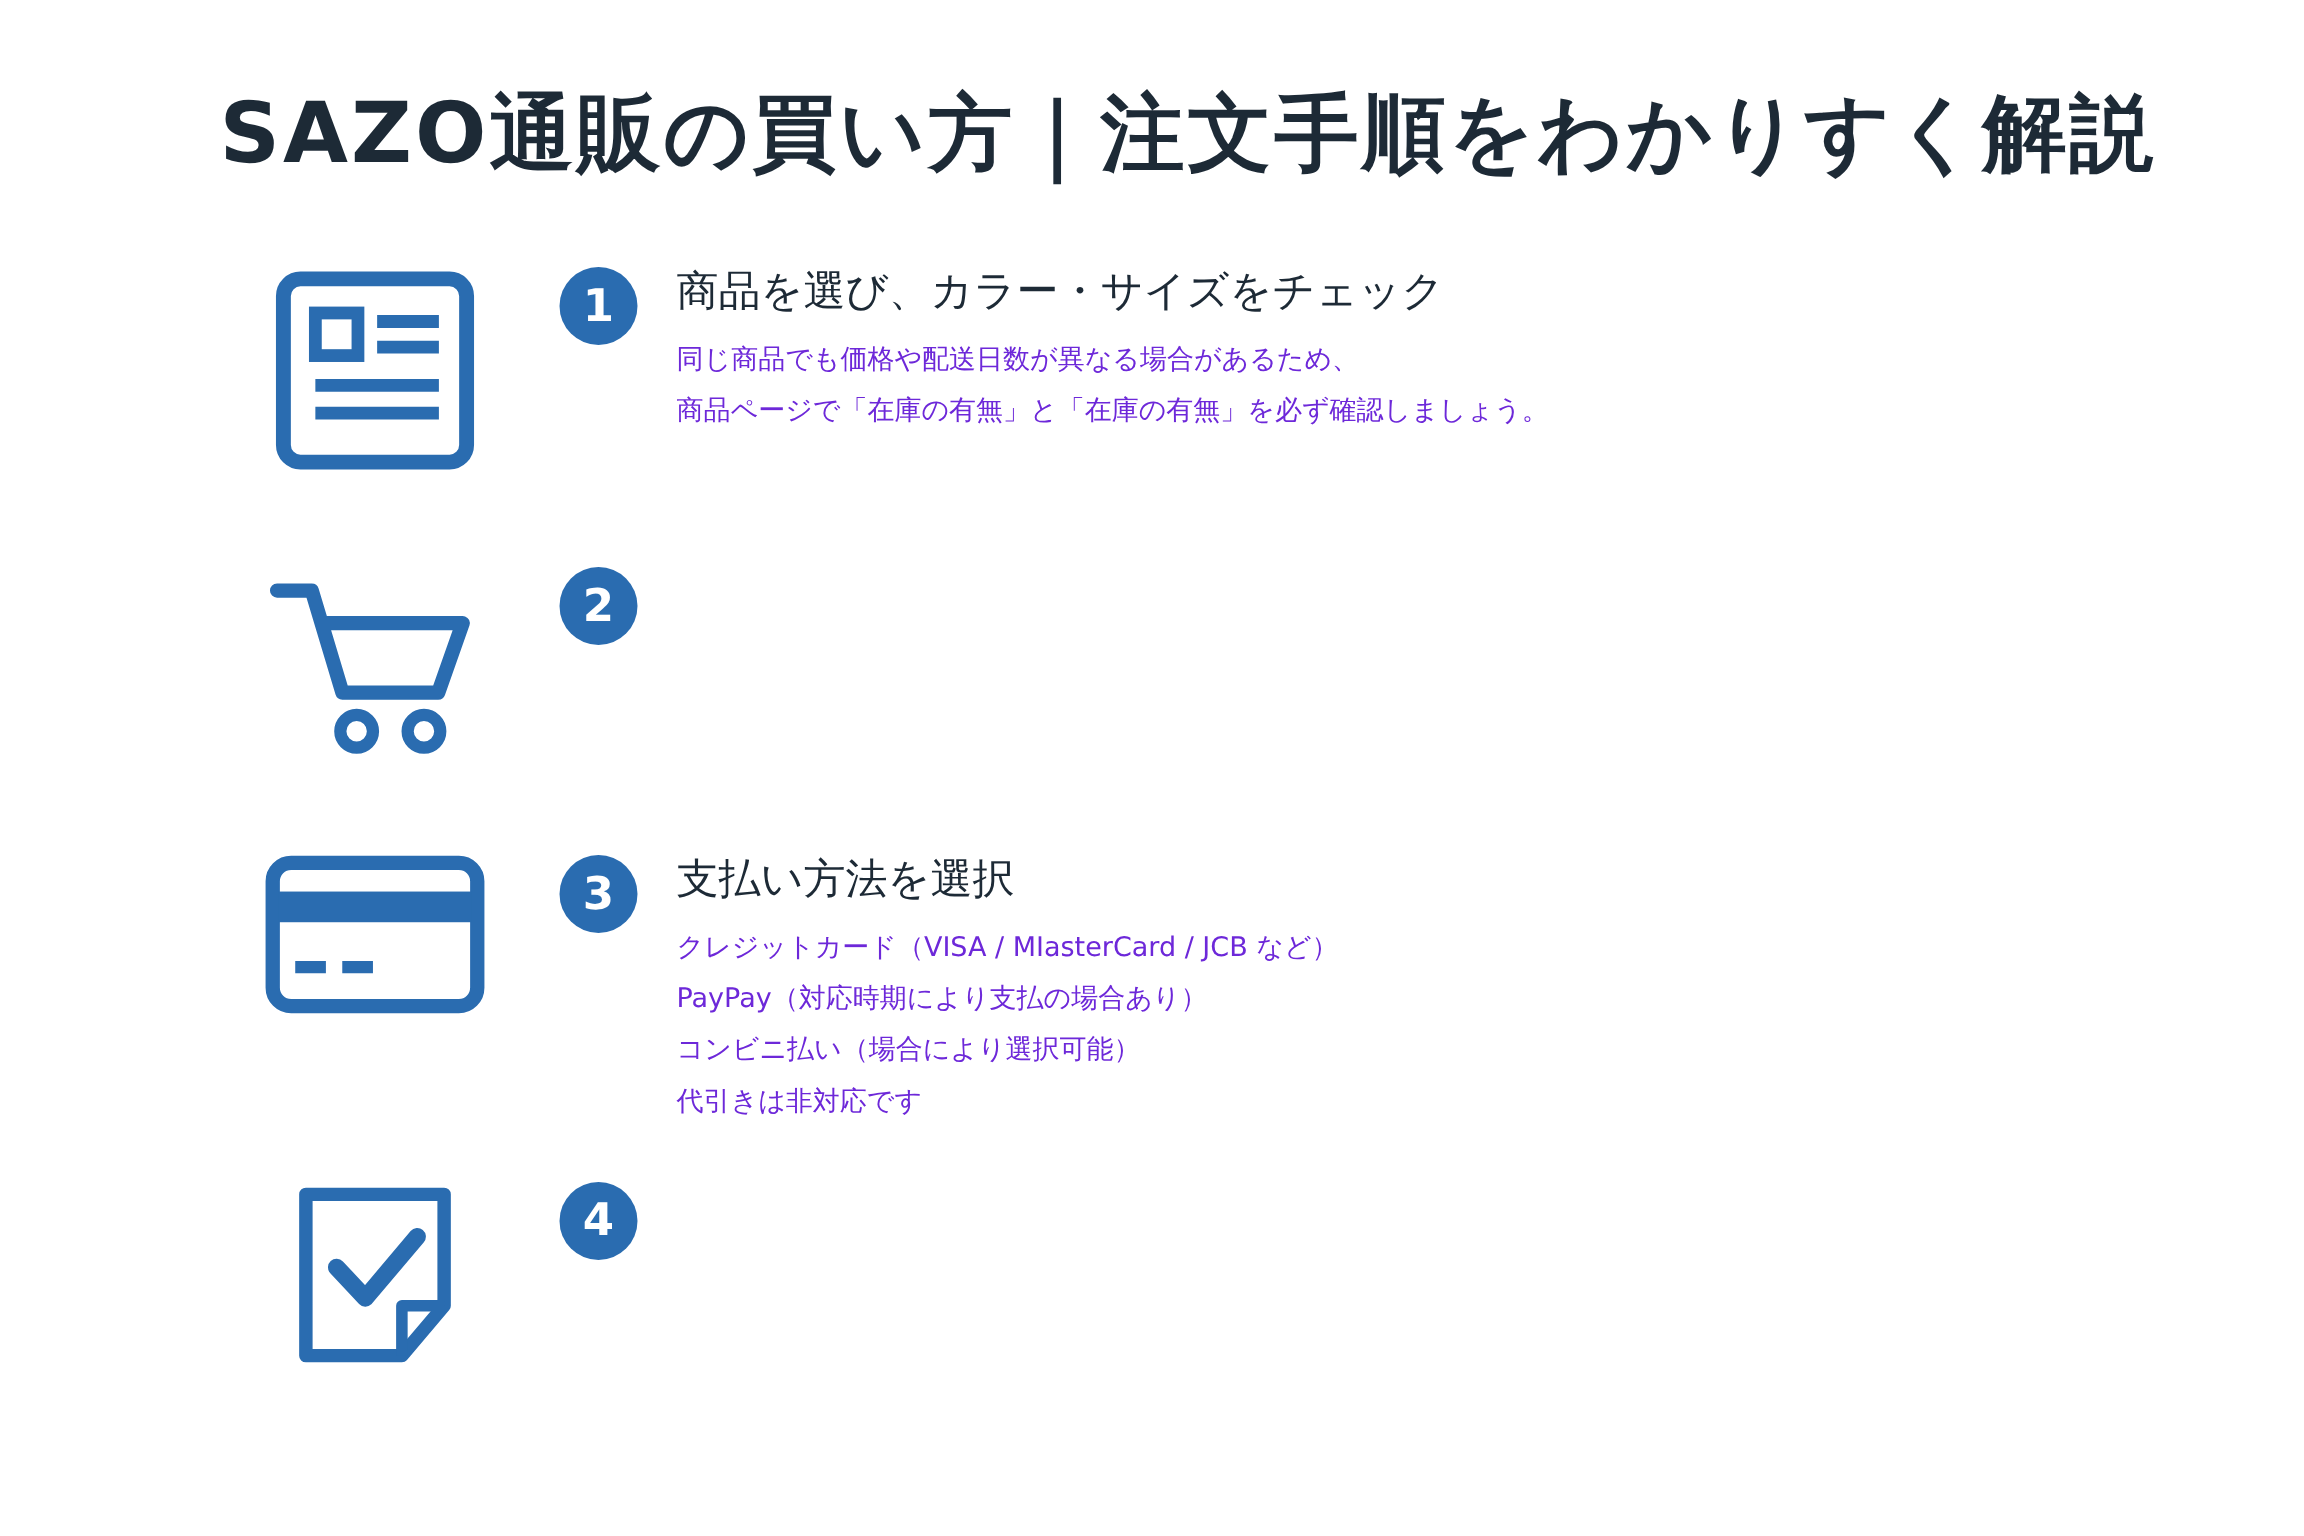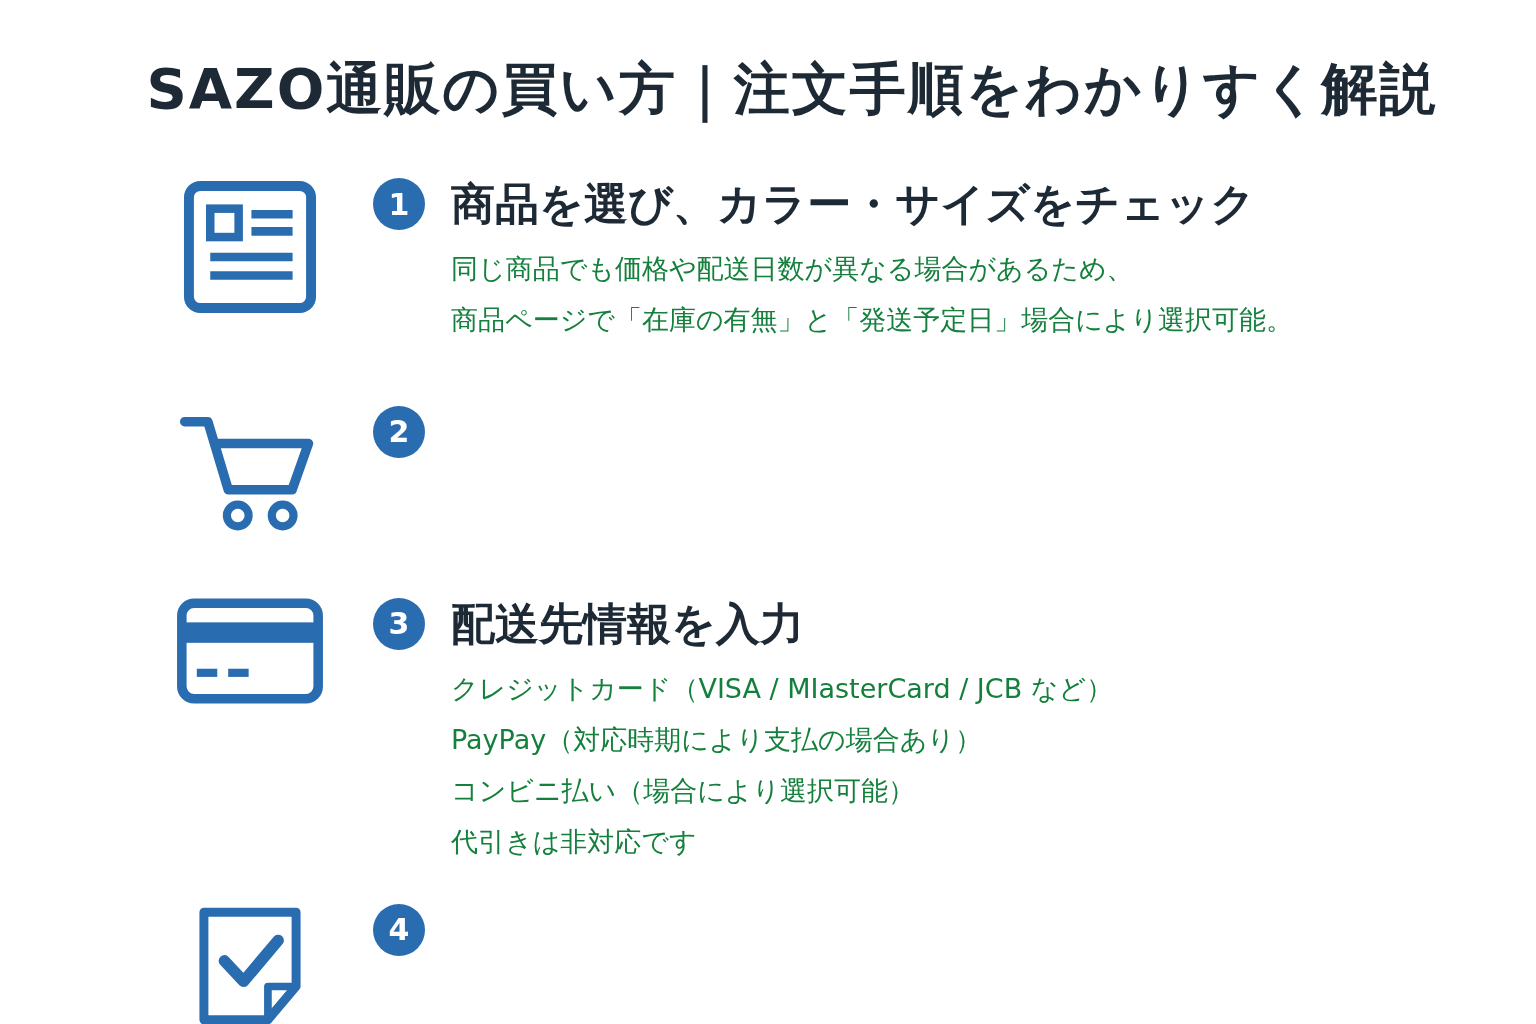--- a/index.html
+++ b/index.html
@@ -46,34 +46,34 @@
     font-size:30px;
     font-weight:800;
     display:flex;
     align-items:center;
     justify-content:center;
     margin-top:2px;
     margin-right:26px;
   }
   .text-col{max-width:980px;}
   .step-heading{
-    font-size:44px;
-    font-weight:700;
+    font-size:28px;
+    font-weight:400;
     line-height:1.25;
     color:#1d2a36;
   }
   .step-body{
     margin-top:12px;
   }
   .step-body p{
     margin:0;
-    font-size:27px;
+    font-size:18px;
     font-weight:500;
     line-height:1.9;
-    color:#15803d;
+    color:#6d28d9;
   }
   
   .step-1{margin-bottom:58px;}
   .step-2{margin-bottom:56px;}
   .step-3{margin-bottom:34px;}
   .step-4{margin-bottom:0;}
   .stroke{fill:none;stroke:#2a6cb0;}
 </style>
 </head>
 <body>
@@ -93,21 +93,21 @@
           <line class="stroke" x1="22" y1="57" x2="80" y2="57" stroke-width="6"></line>
           <line class="stroke" x1="22" y1="70" x2="80" y2="70" stroke-width="6"></line>
         </svg>
       </span>
     </div>
     <div class="num-circle">1</div>
     <div class="text-col">
       <div class="step-heading">商品を選び、カラー・サイズをチェック</div>
       <div class="step-body">
         <p>同じ商品でも価格や配送日数が異なる場合があるため、</p>
-        <p>商品ページで「在庫の有無」と「発送予定日」場合により選択可能。</p>
+        <p>商品ページで「在庫の有無」と「在庫の有無」を必ず確認しましょう。</p>
       </div>
     </div>
   </div>
 
   <div class="step step-2">
     <div class="icon-cell">
       <span>
         <svg width="150" height="136" viewBox="0 0 110 100">
           <path class="stroke" d="M7 13 H24 L39 63 H86 L98 29 H30" stroke-width="7" stroke-linecap="round" stroke-linejoin="round"></path>
           <circle class="stroke" cx="46" cy="82" r="8" stroke-width="6"></circle>
@@ -124,21 +124,21 @@
         <svg width="150" height="110" viewBox="0 0 110 80">
           <rect class="stroke" x="5" y="5" width="100" height="70" rx="9" stroke-width="7"></rect>
           <rect x="8" y="19" width="94" height="15" fill="#2a6cb0"></rect>
           <line class="stroke" x1="16" y1="56" x2="31" y2="56" stroke-width="6"></line>
           <line class="stroke" x1="39" y1="56" x2="54" y2="56" stroke-width="6"></line>
         </svg>
       </span>
     </div>
     <div class="num-circle">3</div>
     <div class="text-col">
-      <div class="step-heading">配送先情報を入力</div>
+      <div class="step-heading">支払い方法を選択</div>
       <div class="step-body">
         <p>クレジットカード（VISA / MIasterCard / JCB など）</p>
         <p>PayPay（対応時期により支払の場合あり）</p>
         <p>コンビニ払い（場合により選択可能）</p>
         <p>代引きは非対応です</p>
       </div>
     </div>
   </div>
 
   <div class="step step-4">

